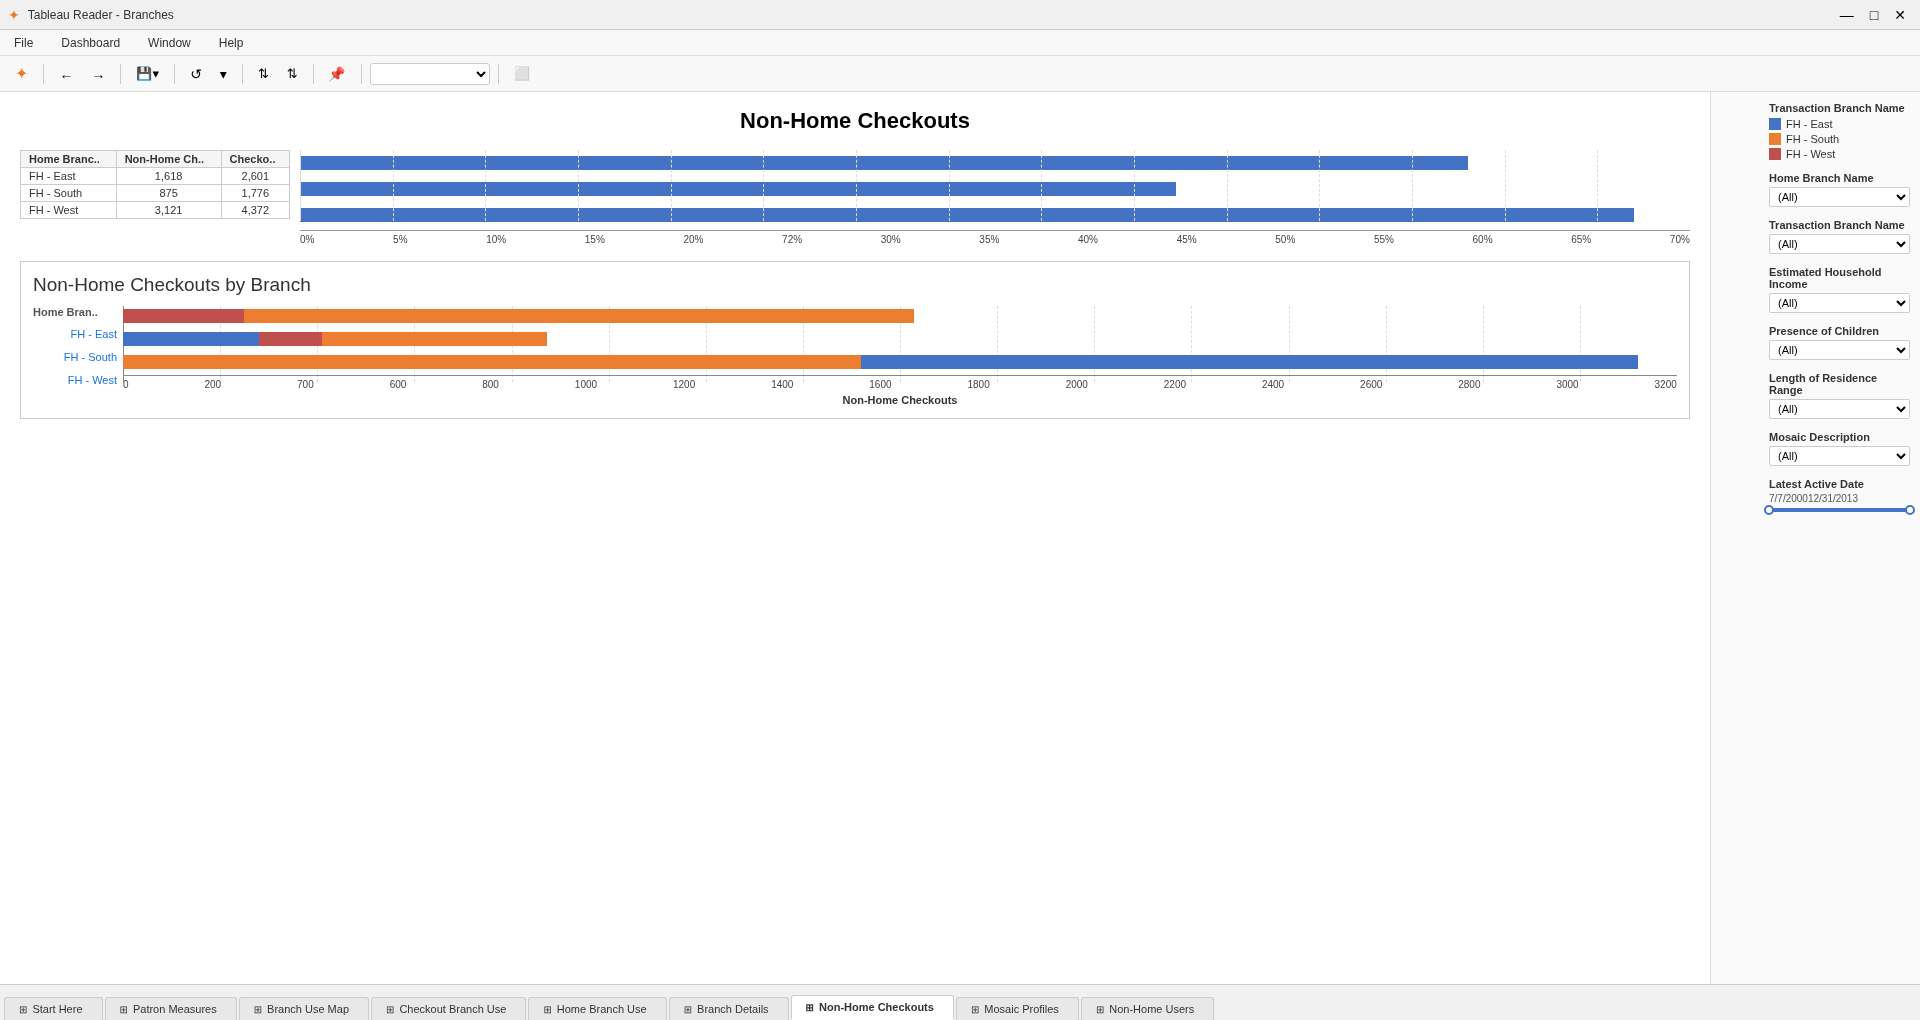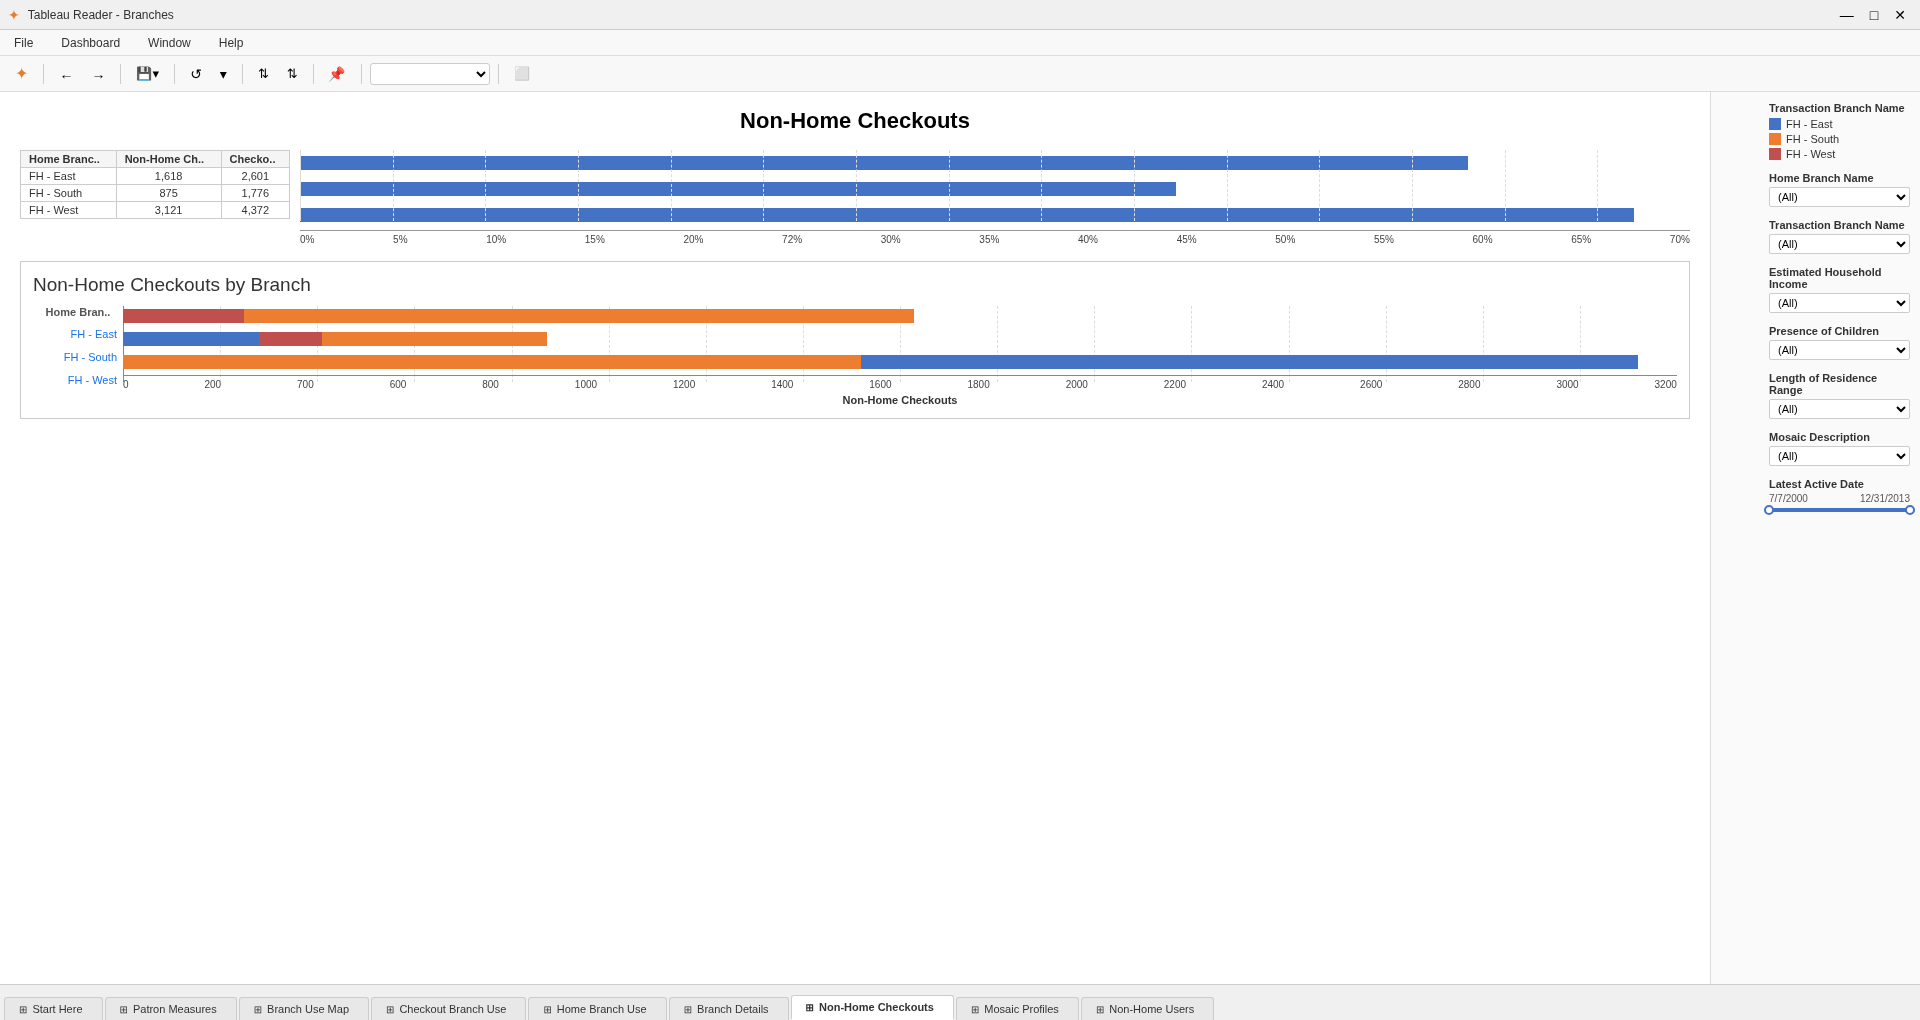--- a/index.html
+++ b/index.html
@@ -40,21 +40,21 @@
     .bottom-section { border: 1px solid #ccc; padding: 12px; margin-top: 8px; }
     .branch-chart-title { font-size: 19px; font-weight: normal; margin-bottom: 10px; }
 
     
     .panel-section { margin-bottom: 12px; padding-left: 48px; }
     .panel-section-title { font-weight: bold; font-size: 11px; margin-bottom: 4px; }
     .legend-item { display: flex; align-items: center; gap: 5px; margin-bottom: 3px; font-size: 11px; }
     .legend-color { width: 12px; height: 12px; flex-shrink: 0; }
     .filter-label { font-size: 11px; font-weight: bold; margin: 8px 0 3px 0; color: #333; }
     .filter-select { width: 100%; border: 1px solid #ccc; border-radius: 2px; padding: 2px 4px; font-size: 11px; background: #fff; cursor: pointer; }
-    .date-range { font-size: 10px; color: #555; display: flex; justify-content: space-between; margin-bottom: 2px; }
+    .date-range { font-size: 10px; color: #555; display: flex; justify-content: flex-start; margin-bottom: 2px; }
     .slider-track { width: 100%; height: 4px; background: #ccc; border-radius: 2px; position: relative; margin-top: 4px; }
     .slider-fill { position: absolute; left: 0; right: 0; top: 0; height: 4px; background: #4472c4; border-radius: 2px; }
     .slider-thumb { position: absolute; width: 10px; height: 10px; background: #fff; border: 2px solid #4472c4; border-radius: 50%; top: -3px; cursor: pointer; }
 
     
     .tab-bar { height: 36px; background: #f0f0f0; border-top: 1px solid #ccc; display: flex; align-items: flex-end; padding: 0 4px; gap: 0; overflow-x: auto; flex-shrink: 0; }
     .tab { padding: 5px 14px; font-size: 11px; cursor: pointer; border: 1px solid #ccc; border-bottom: none; background: #e8e8e8; margin-right: 2px; display: flex; align-items: center; gap: 5px; white-space: nowrap; border-radius: 3px 3px 0 0; }
     .tab.active { background: #fff; font-weight: bold; border-bottom: 2px solid #fff; }
 
     .top-table-section { display: flex; gap: 0; }
@@ -197,21 +197,21 @@
             </div>
           </div>
         </div>
       </div>
     </div>
 
     <div class="bottom-section" style="margin-top:16px;">
       <div class="branch-chart-title">Non-Home Checkouts by Branch</div>
       <div style="display:flex; align-items:flex-start;">
 
-        <div style="min-width:90px;text-align:center;">
+        <div style="min-width:90px;">
           <div style="font-size:11px; color:#555; font-weight:bold; margin-bottom:6px;">Home Bran..</div>
           <div style="height:20px; display:flex; align-items:center; justify-content:flex-end; padding-right:6px; font-size:11px; color:#1a73e8; margin-bottom:3px;">FH - East</div>
           <div style="height:20px; display:flex; align-items:center; justify-content:flex-end; padding-right:6px; font-size:11px; color:#1a73e8; margin-bottom:3px;">FH - South</div>
           <div style="height:20px; display:flex; align-items:center; justify-content:flex-end; padding-right:6px; font-size:11px; color:#1a73e8; margin-bottom:3px;">FH - West</div>
         </div>
 
         <div style="flex:1; position:relative;">
 
           <div style="position:absolute; top:0; bottom:24px; left:0; right:0; display:flex; pointer-events:none; z-index:0;">
             <div style="border-left:1px solid #888; flex:1;"></div>

